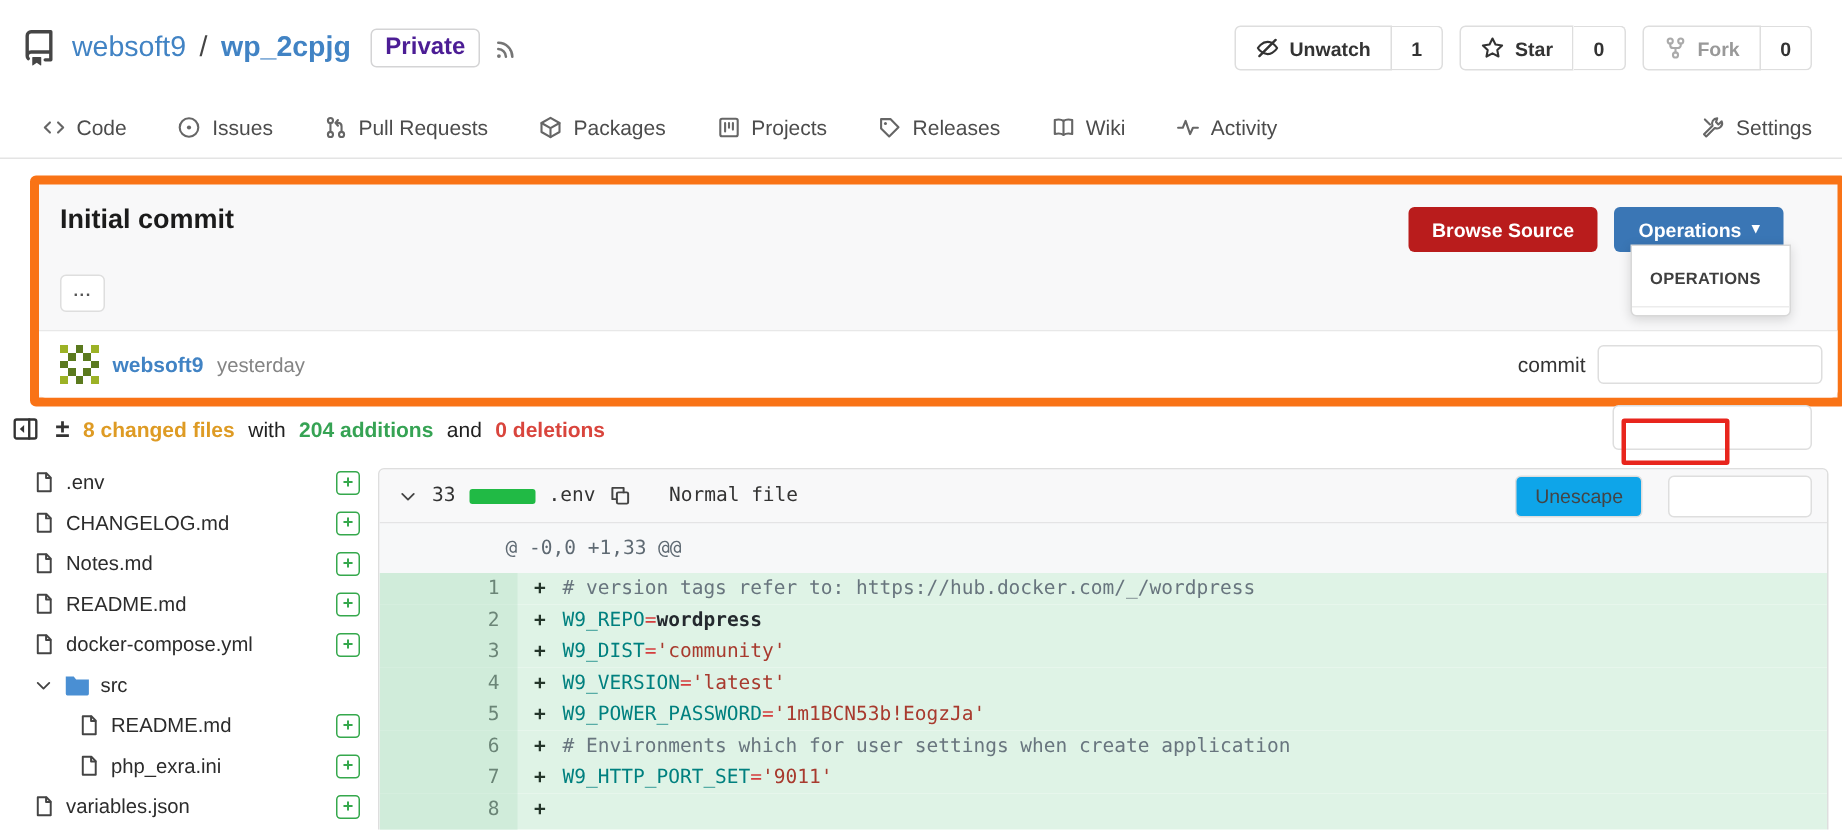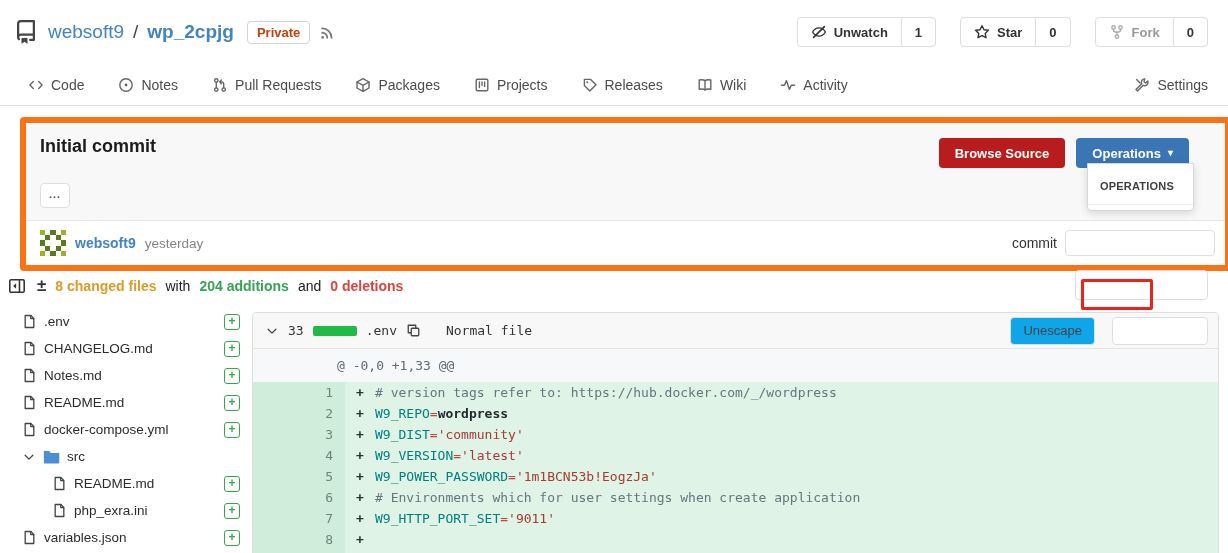--- a/index.html
+++ b/index.html
@@ -10,23 +10,23 @@
   a{text-decoration:none;cursor:pointer;}
 
   
   .top{position:absolute;top:0;left:0;right:0;height:64px;display:flex;align-items:center;
        padding:0 20px 0 14px;box-sizing:border-box;}
   .repo-title{display:flex;align-items:center;gap:9px;font-size:19px;}
   .repo-title a{color:#4183c4;}
   .repo-owner{font-weight:400;}
   .repo-name{font-weight:600;}
   .sep{color:#444;}
-  .badge{border:1px solid #d4d4d5;border-radius:4px;font-size:13px;font-weight:600;
-         padding:3px 9px;color:#c2410c;background:#fff;margin-left:4px;}
-  .top-actions{margin-left:auto;display:flex;gap:24px;}
+  .badge{border:1px solid #d4d4d5;border-radius:4px;font-size:16px;font-weight:600;
+         padding:3px 9px;color:#4c1d95;background:#fff;margin-left:4px;}
+  .top-actions{margin-left:auto;display:flex;gap:11px;}
   .btn-group{display:flex;}
   .gbtn{display:flex;align-items:center;gap:7px;background:#fff;border:1px solid #dedede;
         font-size:13px;font-weight:600;color:#333;padding:0 13px;height:30px;cursor:pointer;}
   .gbtn.lbl{border-radius:4px 0 0 4px;}
   .gbtn.cnt{border-radius:0 4px 4px 0;border-left:none;min-width:14px;justify-content:center;}
   .gbtn.muted{color:#999;}
   .gbtn.muted svg{opacity:.55;}
 
   
   .nav{position:absolute;top:64px;left:0;right:0;height:42px;border-bottom:1px solid #e4e4e4;
@@ -179,21 +179,21 @@
       </span>
       <span>Code</span>
     </a>
     <a class="tab">
       <span class="ic">
         <svg width="16" height="16" viewBox="0 0 16 16" fill="none" stroke="#666" stroke-width="1.4" stroke-linecap="round" stroke-linejoin="round">
           <circle cx="8" cy="8" r="6.2"></circle>
           <circle cx="8" cy="8" r="1.4" fill="#666" stroke="none"></circle>
         </svg>
       </span>
-      <span>Notes</span>
+      <span>Issues</span>
     </a>
     <a class="tab">
       <span class="ic">
         <svg width="16" height="16" viewBox="0 0 16 16" fill="none" stroke="#666" stroke-width="1.4" stroke-linecap="round" stroke-linejoin="round">
           <circle cx="4.3" cy="3.4" r="1.7"></circle>
           <circle cx="4.3" cy="12.6" r="1.7"></circle>
           <circle cx="11.7" cy="12.6" r="1.7"></circle>
           <path d="M4.3 5.1v5.8M11.7 10.9V7.2c0-1.3-1-2.3-2.3-2.3H7.8M9.3 3 7.6 4.9l1.7 1.9"></path>
         </svg>
       </span>

